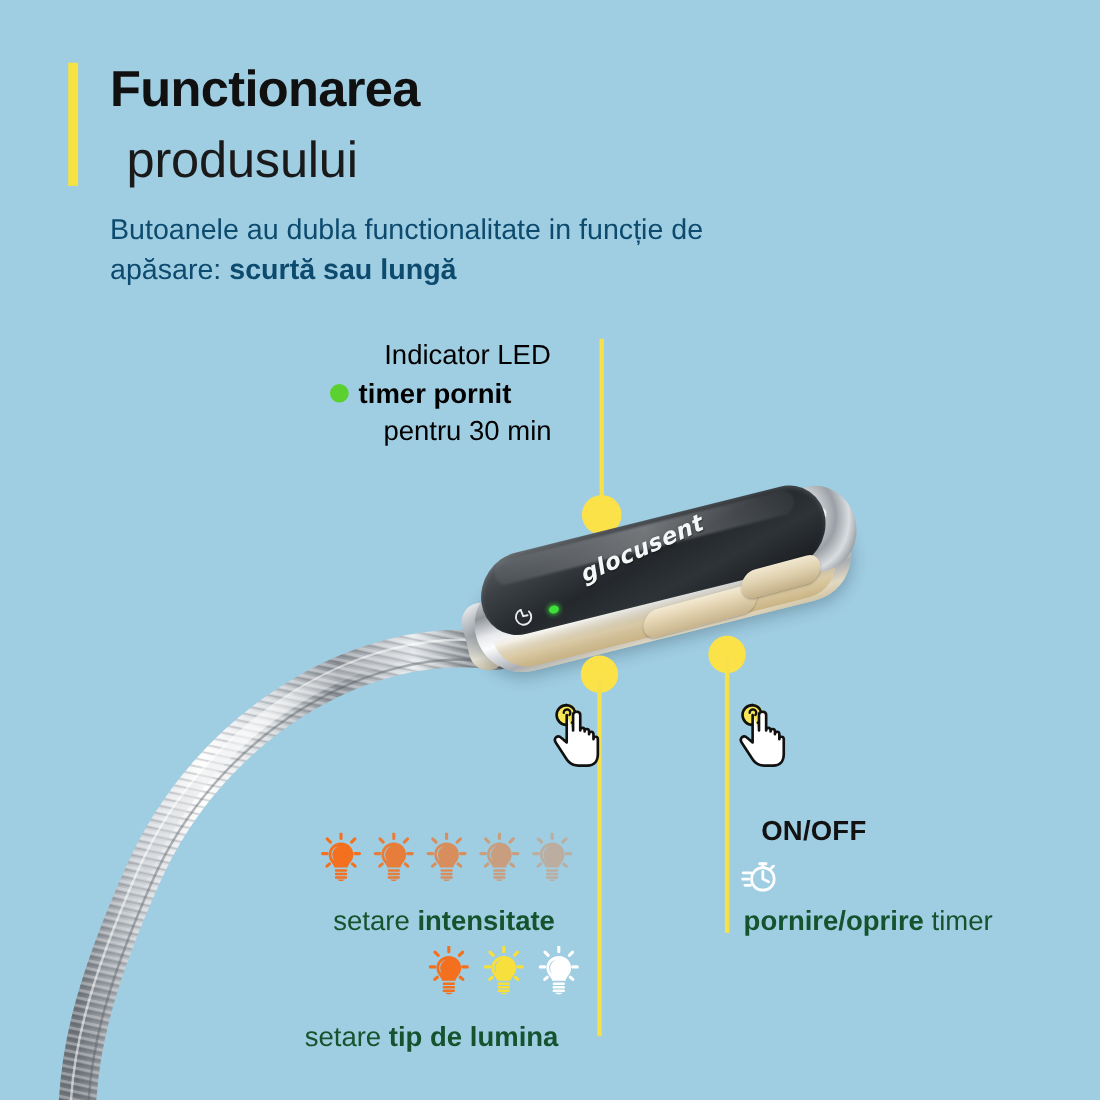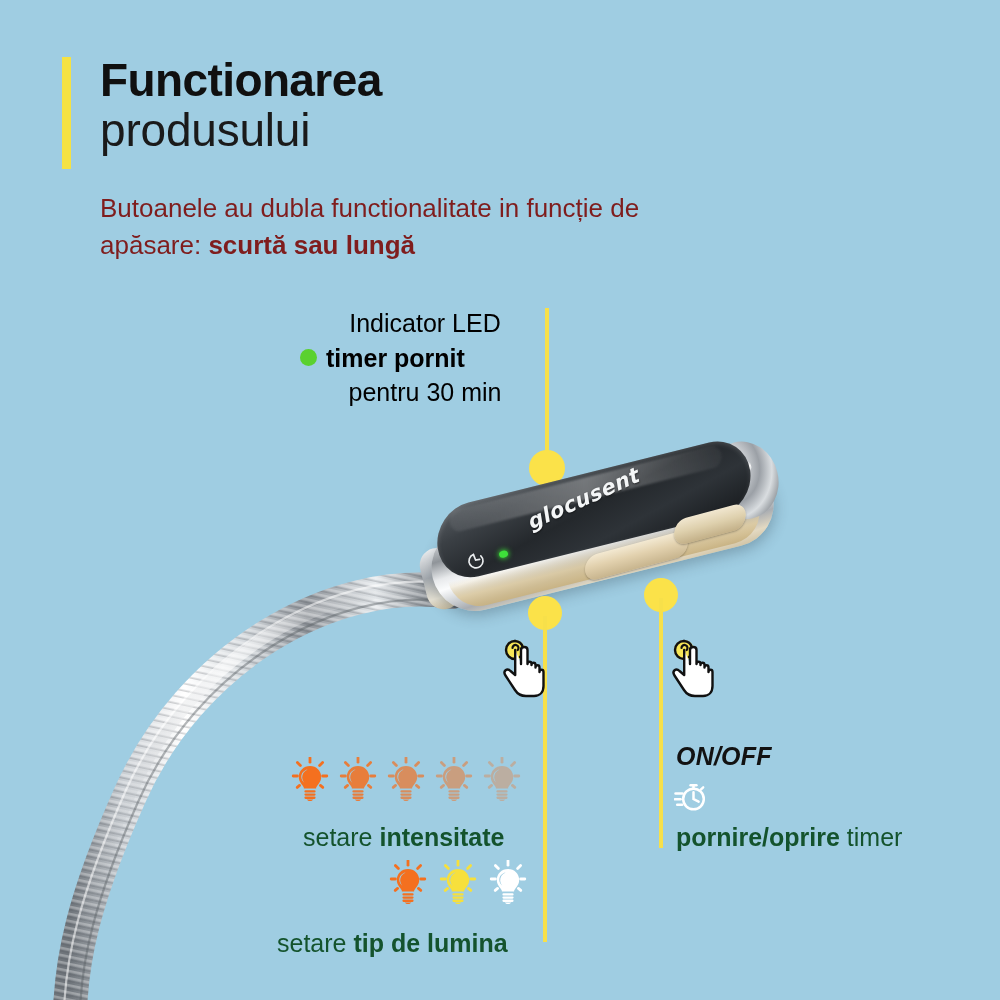--- a/index.html
+++ b/index.html
@@ -17,25 +17,25 @@
     position:absolute;left:62px;top:57px;width:9px;height:112px;
     background:#f5e243;
   }
   .title-block{position:absolute;left:100px;top:56px;width:620px;}
   .title-1{
     font-size:46px;font-weight:700;color:#101010;line-height:1.07;
     letter-spacing:-0.6px;margin:0;
   }
   .title-2{
     font-size:46px;font-weight:300;color:#1a1a1a;line-height:1.12;
-    letter-spacing:-0.2px;margin:0;
+    letter-spacing:-0.2px;margin:15px;
   }
   .subtitle{
     position:absolute;left:100px;top:190px;width:640px;
-    font-size:26px;font-weight:400;color:#7f1d1d;line-height:1.42;
+    font-size:26px;font-weight:400;color:#0c4a6e;line-height:1.42;
   }
   .subtitle b{font-weight:700;text-align:right;}
 
   
   .led-block{
     position:absolute;left:300px;top:306px;width:250px;
     text-align:center;font-size:25px;color:#000000;line-height:1.38;
   }
   .led-row{display:flex;align-items:center;gap:9px;}
   .led-dot{
@@ -402,21 +402,21 @@
           <line x1="32.8" y1="30.4" x2="30.4" y2="28.4" stroke="#ffffff" stroke-width="2.8" stroke-linecap="round"></line>
           <line x1="7.2" y1="30.4" x2="9.6" y2="28.4" stroke="#ffffff" stroke-width="2.8" stroke-linecap="round"></line>
         </g>
       </svg>
     </div>
 
   <div class="cap" style="left:277px;top:928px;">
     <span>setare </span><b>tip de lumina</b>
   </div>
 
-  <div class="onoff" style="left:676px;top:742px;font-style:italic;">ON/OFF</div>
+  <div class="onoff" style="left:692px;top:742px;">ON/OFF</div>
 
   <svg class="stopwatch" style="left:674px;top:780px;" viewBox="0 0 34 34">
     <circle cx="19.5" cy="19" r="10.3" fill="none" stroke="#ffffff" stroke-width="2.5"></circle>
     <path d="M19.5 12.2 L19.5 19 L24.6 21.6" fill="none" stroke="#ffffff" stroke-width="2.5" stroke-linecap="round"></path>
     <path d="M16.6 5.2 L22.4 5.2" stroke="#ffffff" stroke-width="2.6" stroke-linecap="round"></path>
     <path d="M19.5 5.2 L19.5 8.7" stroke="#ffffff" stroke-width="2.6" stroke-linecap="round"></path>
     <path d="M26.8 9.6 L29.2 7.3" stroke="#ffffff" stroke-width="2.4" stroke-linecap="round"></path>
     <path d="M1.5 13.5 L8.5 13.5" stroke="#ffffff" stroke-width="2.5" stroke-linecap="round"></path>
     <path d="M0.8 19.2 L6.6 19.2" stroke="#ffffff" stroke-width="2.5" stroke-linecap="round"></path>
     <path d="M3.2 24.8 L8.2 24.8" stroke="#ffffff" stroke-width="2.5" stroke-linecap="round"></path>

